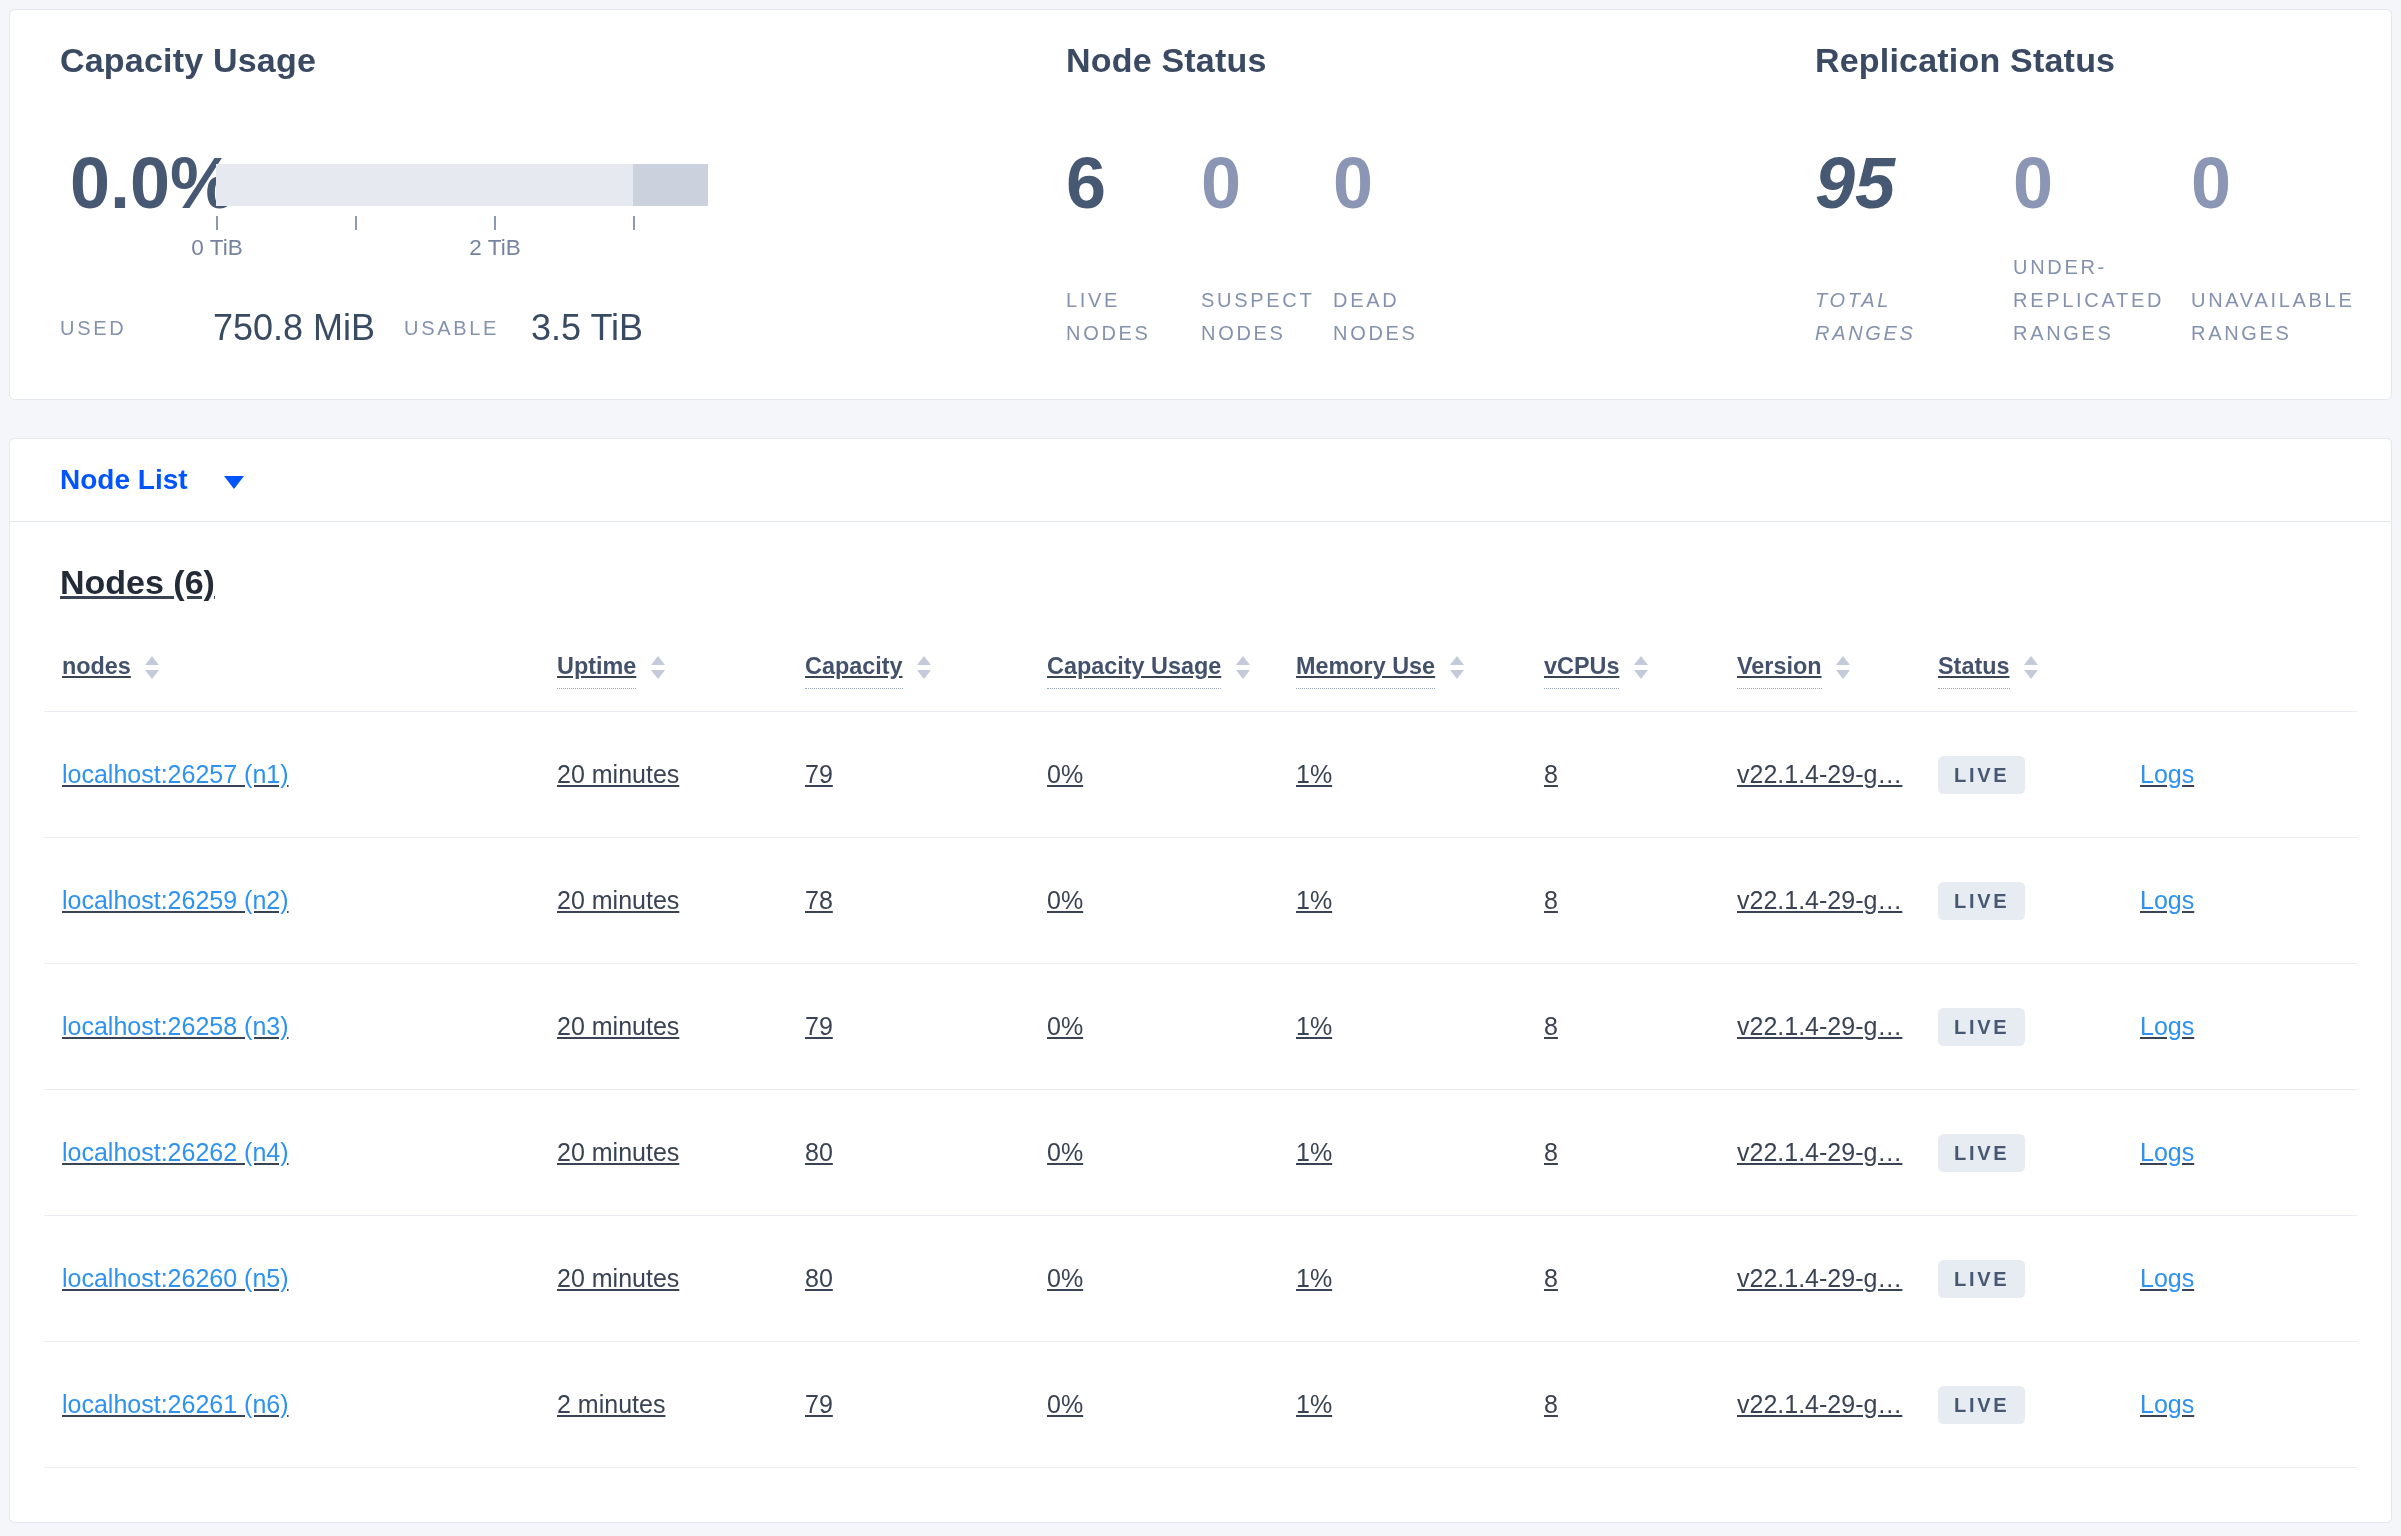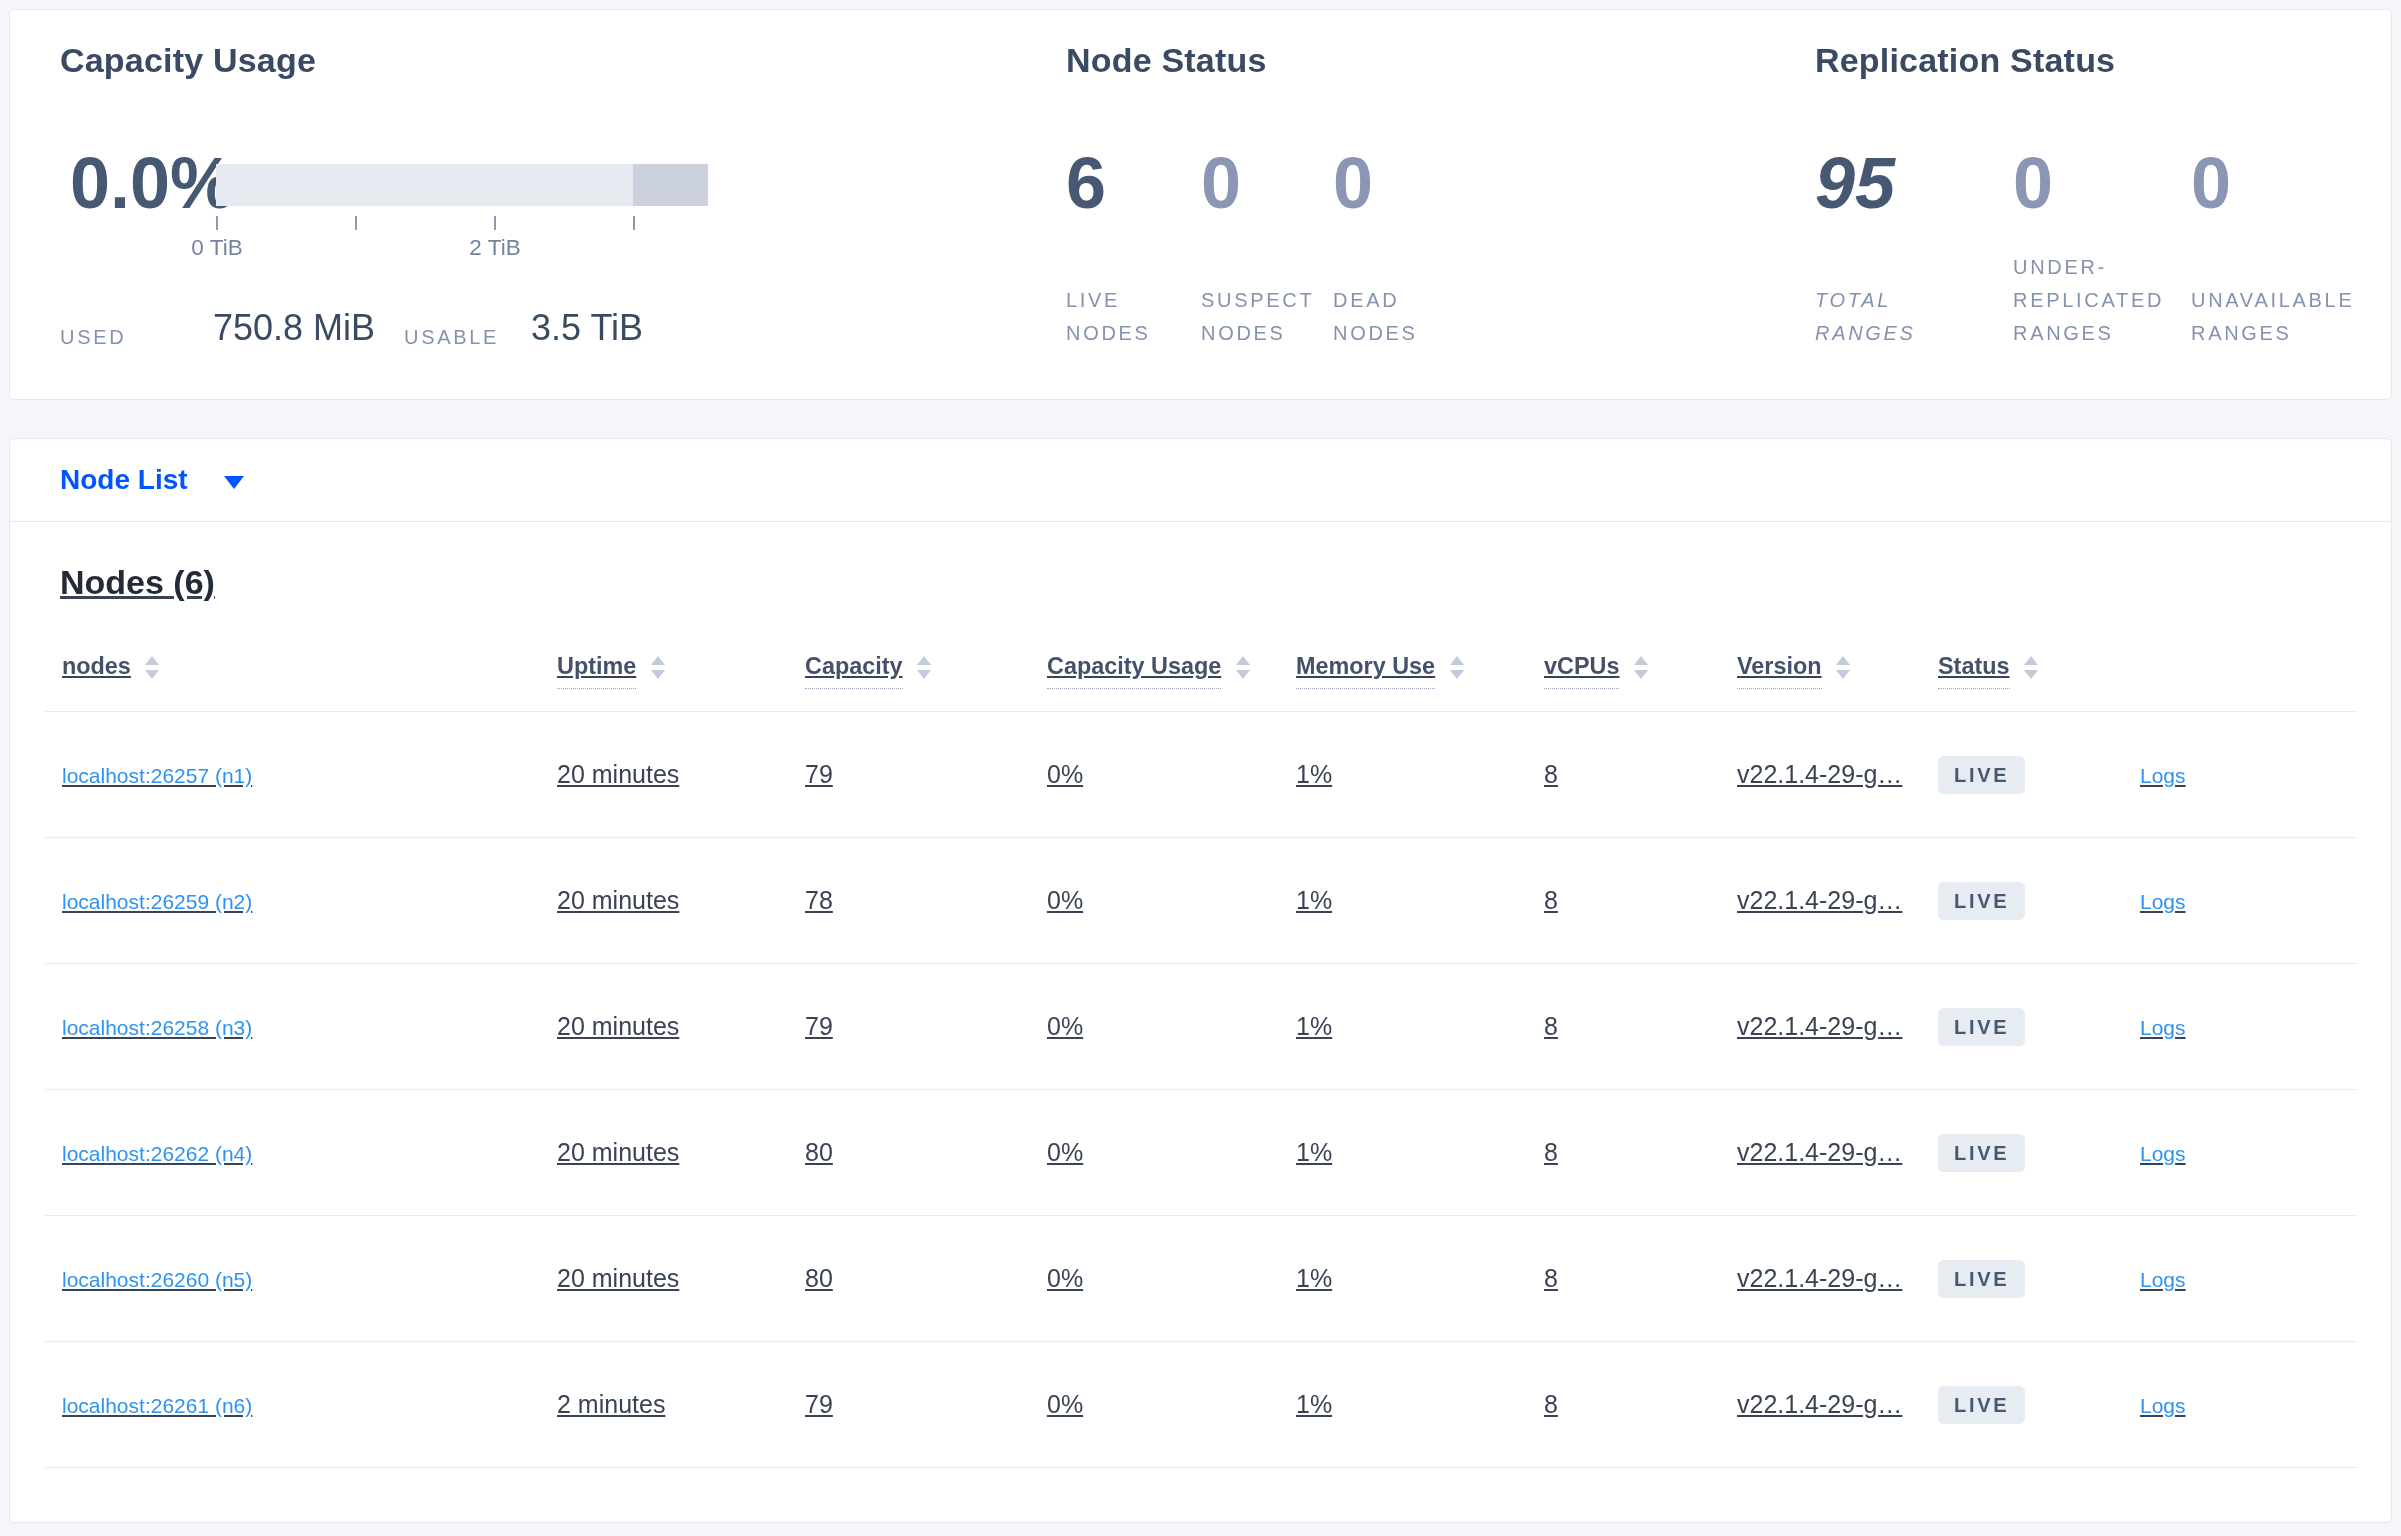--- a/index.html
+++ b/index.html
@@ -36,21 +36,21 @@
   .cap-percent { position:absolute; top:137px; left:10px; }
   .cap-bar { position:absolute; left:156px; top:154px; width:492px; height:42px; background:#e7e9f1; }
   .cap-bar-dark { position:absolute; right:0; top:0; height:100%; width:75px; background:#ccd1de; }
   .cap-tick { position:absolute; top:206px; width:1.8px; height:14.4px; background:#8d99b2; }
   .cap-tick-label {
     position:absolute; top:225px; width:144px; text-align:center;
     font-size:22.5px; color:#76839f;
   }
   .cap-usage-row {
     position:absolute; left:0; top:297px; width:649px;
-    display:flex; align-items:flex-end;
+    display:flex; align-items:center;
   }
   .kv-label { font-size:20px; letter-spacing:2.7px; color:#8492ad; }
   .kv-value { font-size:36px; font-weight:400; color:#394a63; }
   .w170{width:153px;} .w212{width:191px;} .w141{width:127px;}
   
   .sec-nodes-status { left:1056px; width:577px; }
   .sec-replication  { left:1805px; width:577px; }
   .stats-row { position:absolute; top:137px; left:0; display:flex; }
   .labels-row { position:absolute; bottom:49px; left:0; display:flex; align-items:flex-end; }
   .ns-c0{width:135px;} .ns-c1{width:132px;} .ns-c2{width:153px;}
@@ -82,21 +82,21 @@
   .td { padding-left:0; font-size:25px; color:#394353; }
   .td.first { padding-left:18px; }
   .td.last  { padding-right:50px; }
   .th { display:flex; align-items:center; font-size:23.4px; font-weight:700; color:#44516b; }
   .th .lbl { line-height:1.3; padding-bottom:6.3px; border-bottom:1.8px dotted #9aa5bb; }
   .th.nodot .lbl { border-bottom:1.8px dotted transparent; }
   .sort-icon { display:inline-flex; flex-direction:column; gap:4.5px; margin-left:14.4px; margin-top:-5.4px; }
   .tri-up   { width:0; height:0; border-left:7.2px solid transparent; border-right:7.2px solid transparent; border-bottom:9px solid #c3cad9; }
   .tri-down { width:0; height:0; border-left:7.2px solid transparent; border-right:7.2px solid transparent; border-top:9px solid #c3cad9; }
   a.node-link, a.logs-link {
-    color:#2d92f0; text-decoration:none; font-size:21px; cursor:pointer;
+    color:#2d92f0; text-decoration:none; font-size:25px; cursor:pointer;
   }
   .badge-live {
     display:inline-block;
     background:#e7ecf3; color:#475872;
     font-size:20px; font-weight:700; letter-spacing:2.7px;
     padding:9px 16px; border-radius:5.4px; line-height:1;
   }
 </style>
 </head>
 <body>

